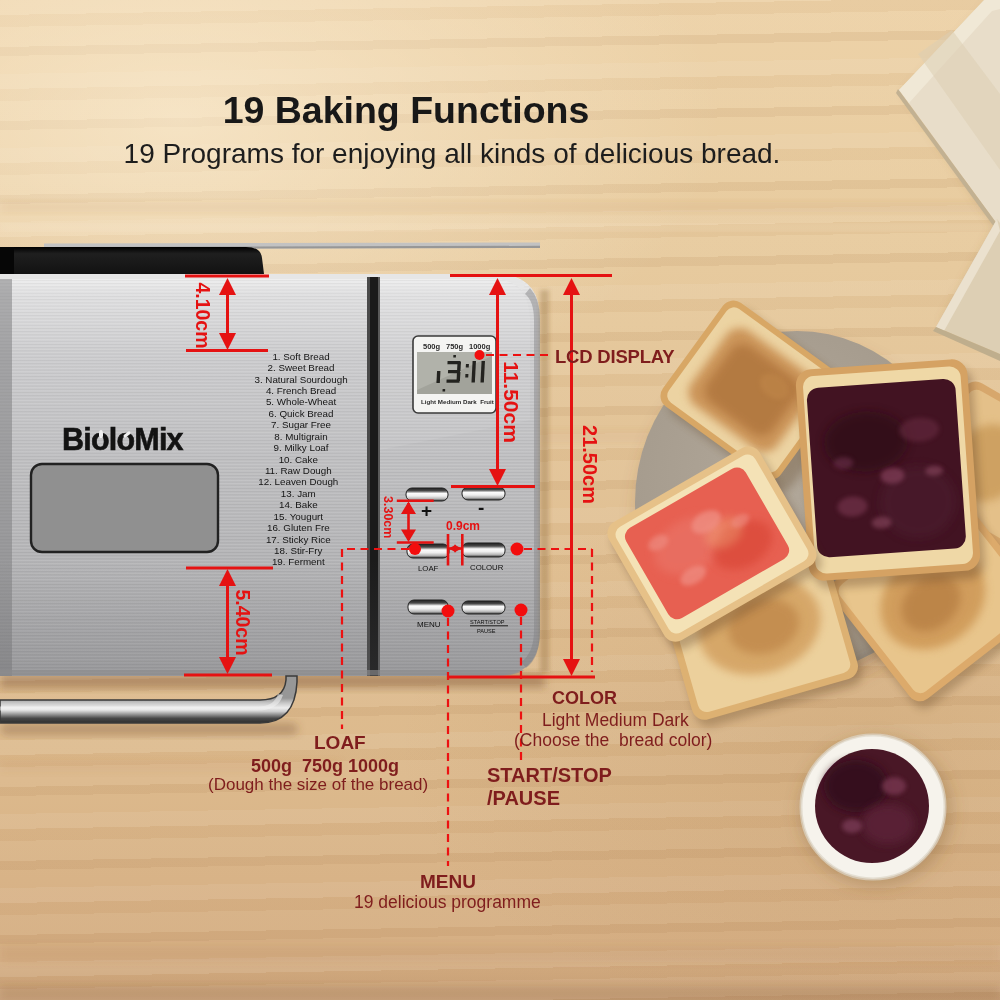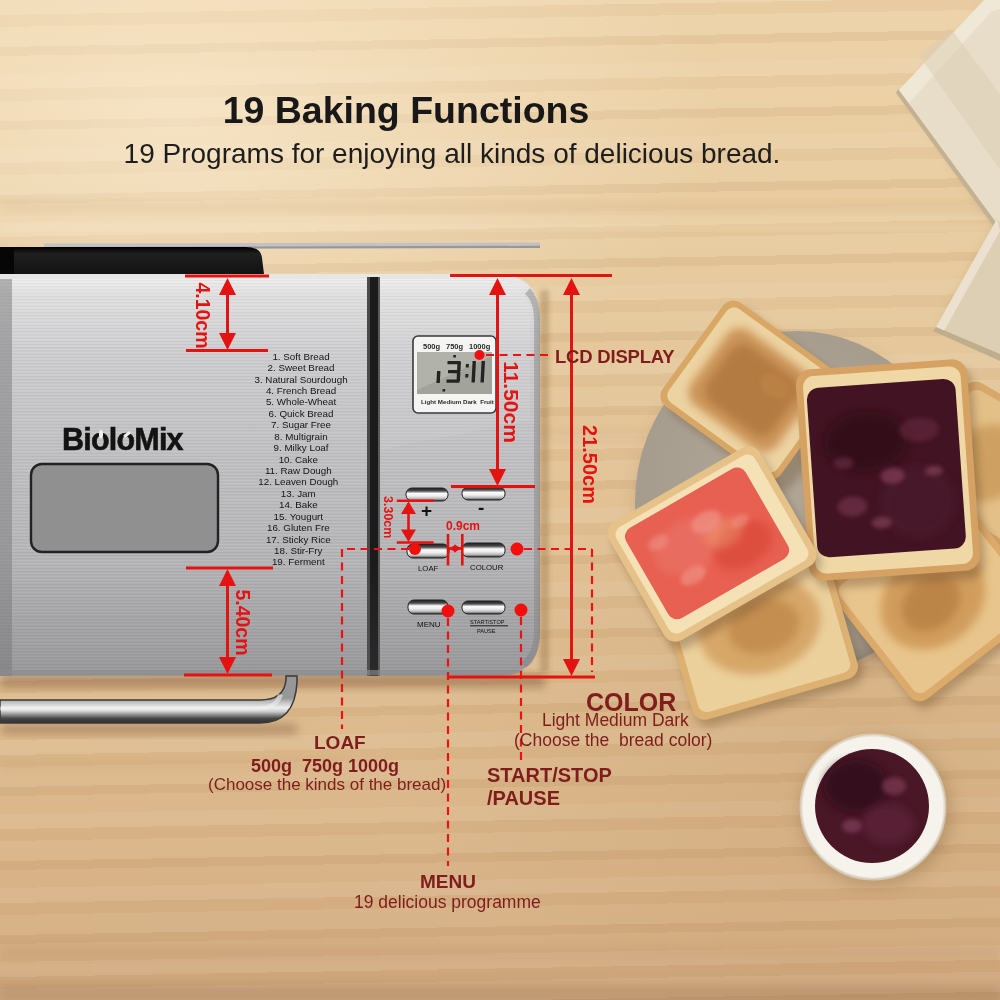--- a/index.html
+++ b/index.html
@@ -379,26 +379,26 @@
 
   <div class="lbl" style="left:152px;top:304px;width:101px;text-align:center;font-size:19.5px;font-weight:bold;color:#e51212;transform:rotate(90deg);">4.10cm</div>
   <div class="lbl" style="left:191px;top:611px;width:102px;text-align:center;font-size:19.5px;font-weight:bold;color:#e51212;transform:rotate(90deg);">5.40cm</div>
   <div class="lbl" style="left:451px;top:390px;width:120px;text-align:center;font-size:21px;font-weight:bold;color:#e51212;transform:rotate(90deg);">11.50cm</div>
   <div class="lbl" style="left:529px;top:453px;width:120px;text-align:center;font-size:20px;font-weight:bold;color:#e51212;transform:rotate(90deg);">21.50cm</div>
   <div class="lbl" style="left:368px;top:509px;width:40px;text-align:center;font-size:12.5px;font-weight:bold;color:#e51212;transform:rotate(90deg);">3.30cm</div>
   <div class="lbl" style="left:446px;top:519px;font-size:12px;font-weight:bold;color:#e51212;text-align:right;">0.9cm</div>
 
   <div class="lbl" style="left:555px;top:346px;font-size:18.5px;font-weight:bold;letter-spacing:-0.2px;">LCD DISPLAY</div>
 
-  <div class="lbl" style="left:586px;top:688px;font-size:25px;font-weight:bold;">COLOR</div>
+  <div class="lbl" style="left:552px;top:688px;font-size:18px;font-weight:bold;">COLOR</div>
   <div class="lbl" style="left:542px;top:710px;font-size:17.5px;">Light Medium Dark</div>
   <div class="lbl" style="left:514px;top:730px;font-size:17.5px;">(Choose the&nbsp; bread color)</div>
 
   <div class="lbl" style="left:314px;top:732px;font-size:19px;font-weight:bold;">LOAF</div>
   <div class="lbl" style="left:251px;top:756px;font-size:18px;font-weight:bold;">500g&nbsp; 750g 1000g</div>
-  <div class="lbl" style="left:208px;top:775px;font-size:17px;">(Choose the kinds of the bread)</div>
+  <div class="lbl" style="left:208px;top:775px;font-size:17px;">(Dough the size of the bread)</div>
 
   <div class="lbl" style="left:487px;top:764px;font-size:20px;font-weight:bold;">START/STOP</div>
   <div class="lbl" style="left:487px;top:787px;font-size:20px;font-weight:bold;">/PAUSE</div>
 
   <div class="lbl" style="left:420px;top:871px;font-size:19px;font-weight:bold;">MENU</div>
   <div class="lbl" style="left:354px;top:892px;font-size:17.5px;">19 delicious programme</div>
 </div>
 
 </body></html>

